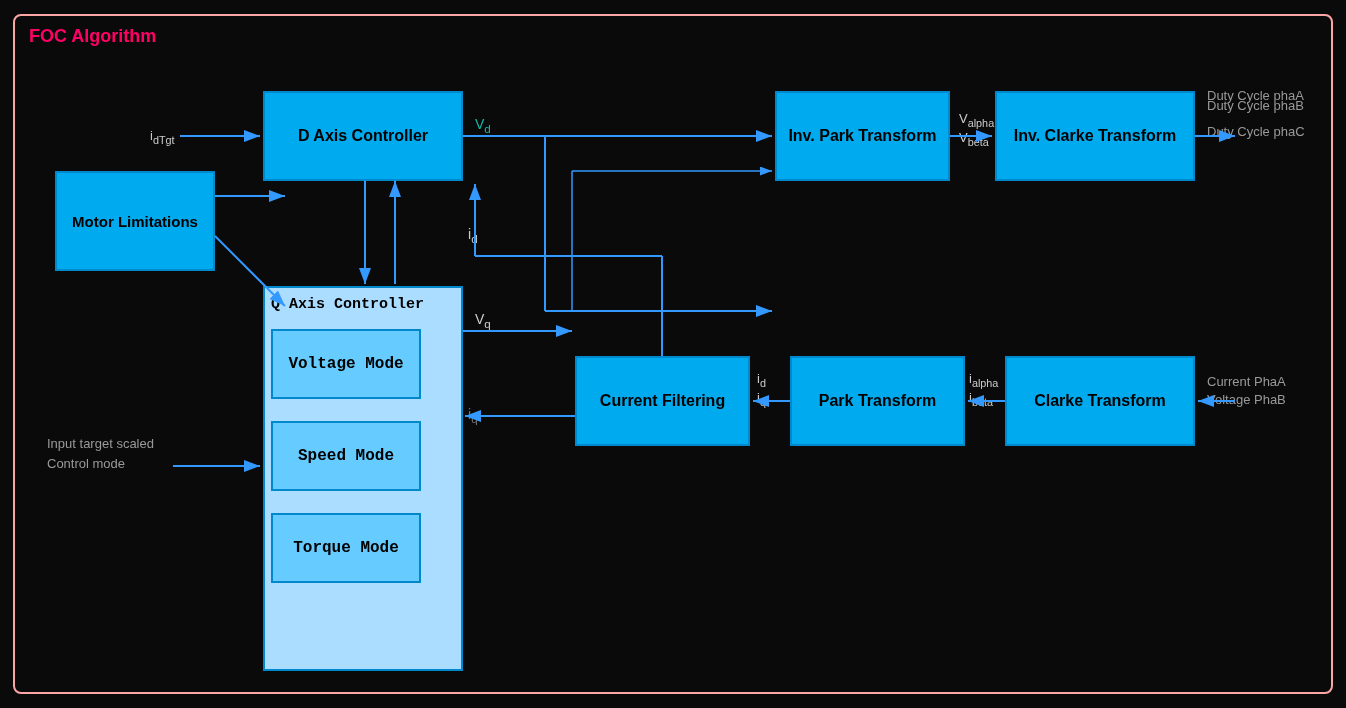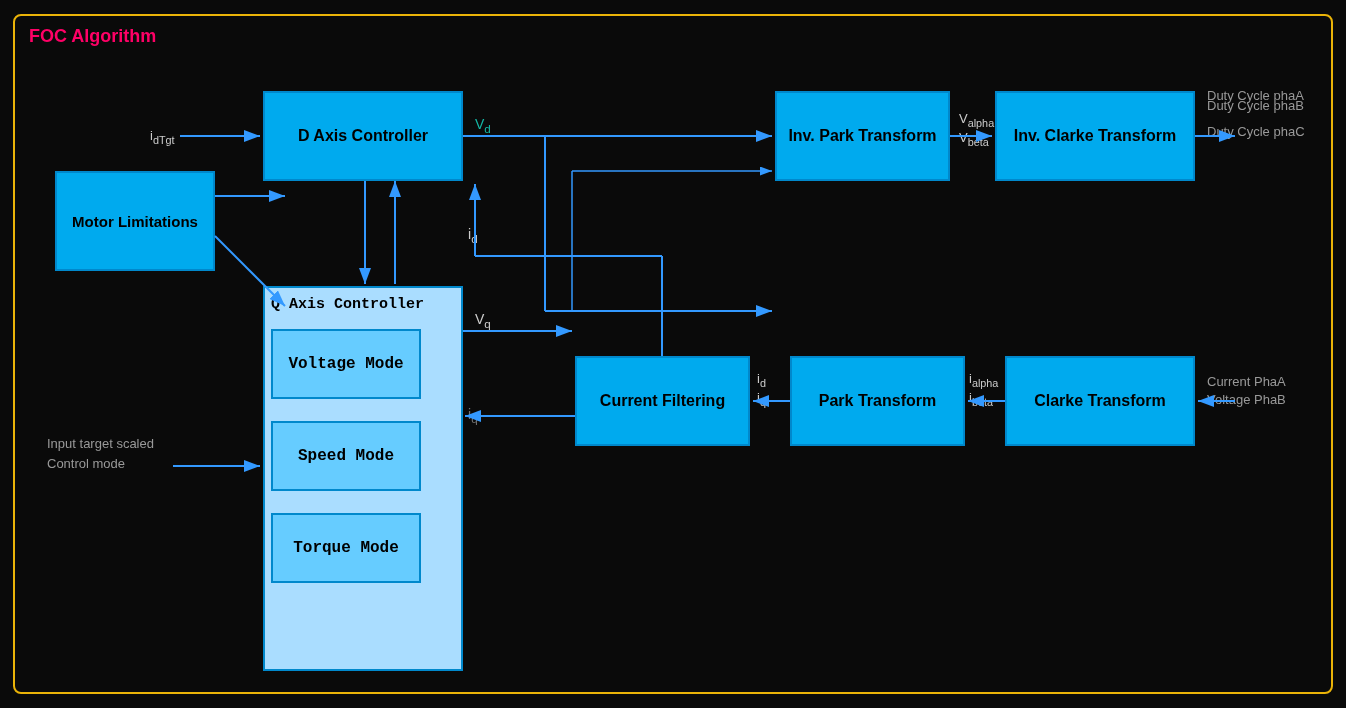--- a/index.html
+++ b/index.html
@@ -9,21 +9,21 @@
       width: 1346px;
       height: 708px;
       overflow: hidden;
       display: flex;
       align-items: center;
       justify-content: center;
     }
     .diagram-container {
       width: 1320px;
       height: 680px;
-      border: 2px solid #eab308;
+      border: 2px solid #fca5a5;
       border-radius: 8px;
       background: #0a0a0a;
       position: relative;
     }
     .title {
       position: absolute;
       top: 10px;
       left: 14px;
       color: #ff0066;
       font-size: 18px;

